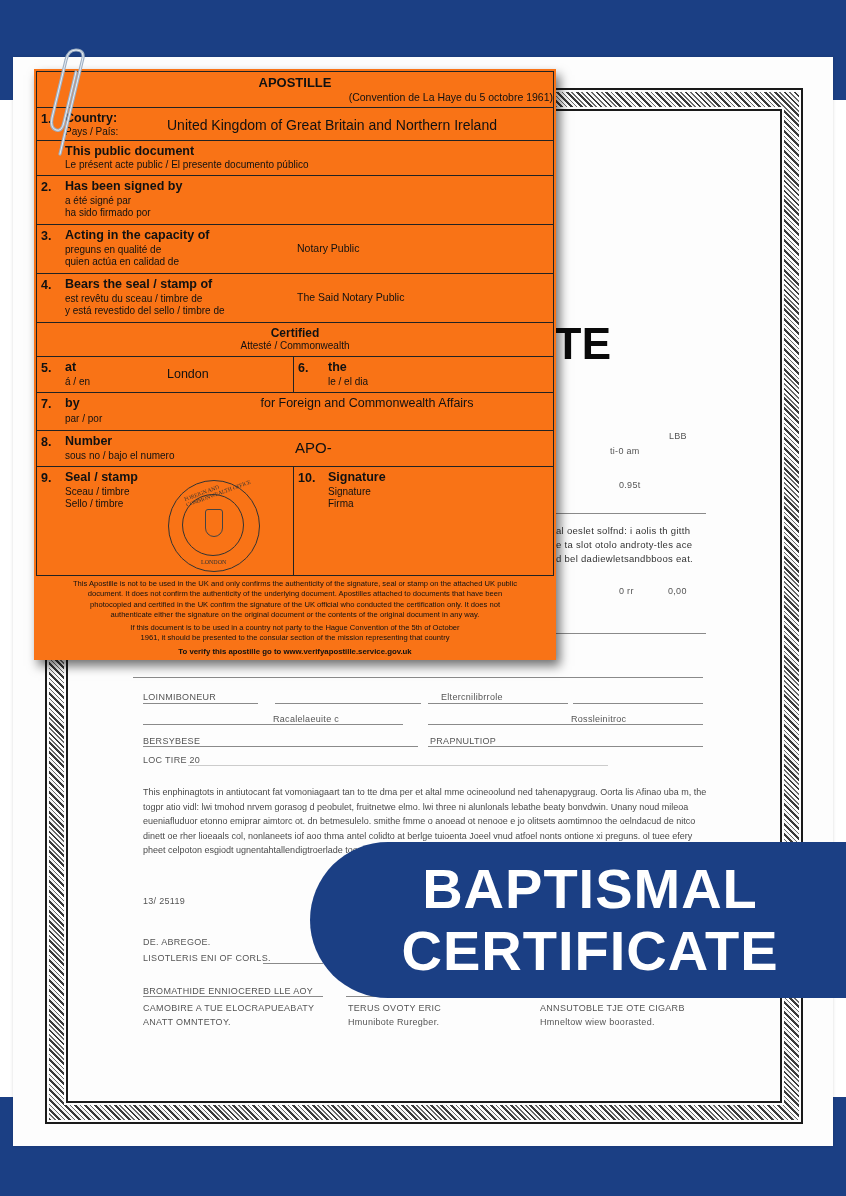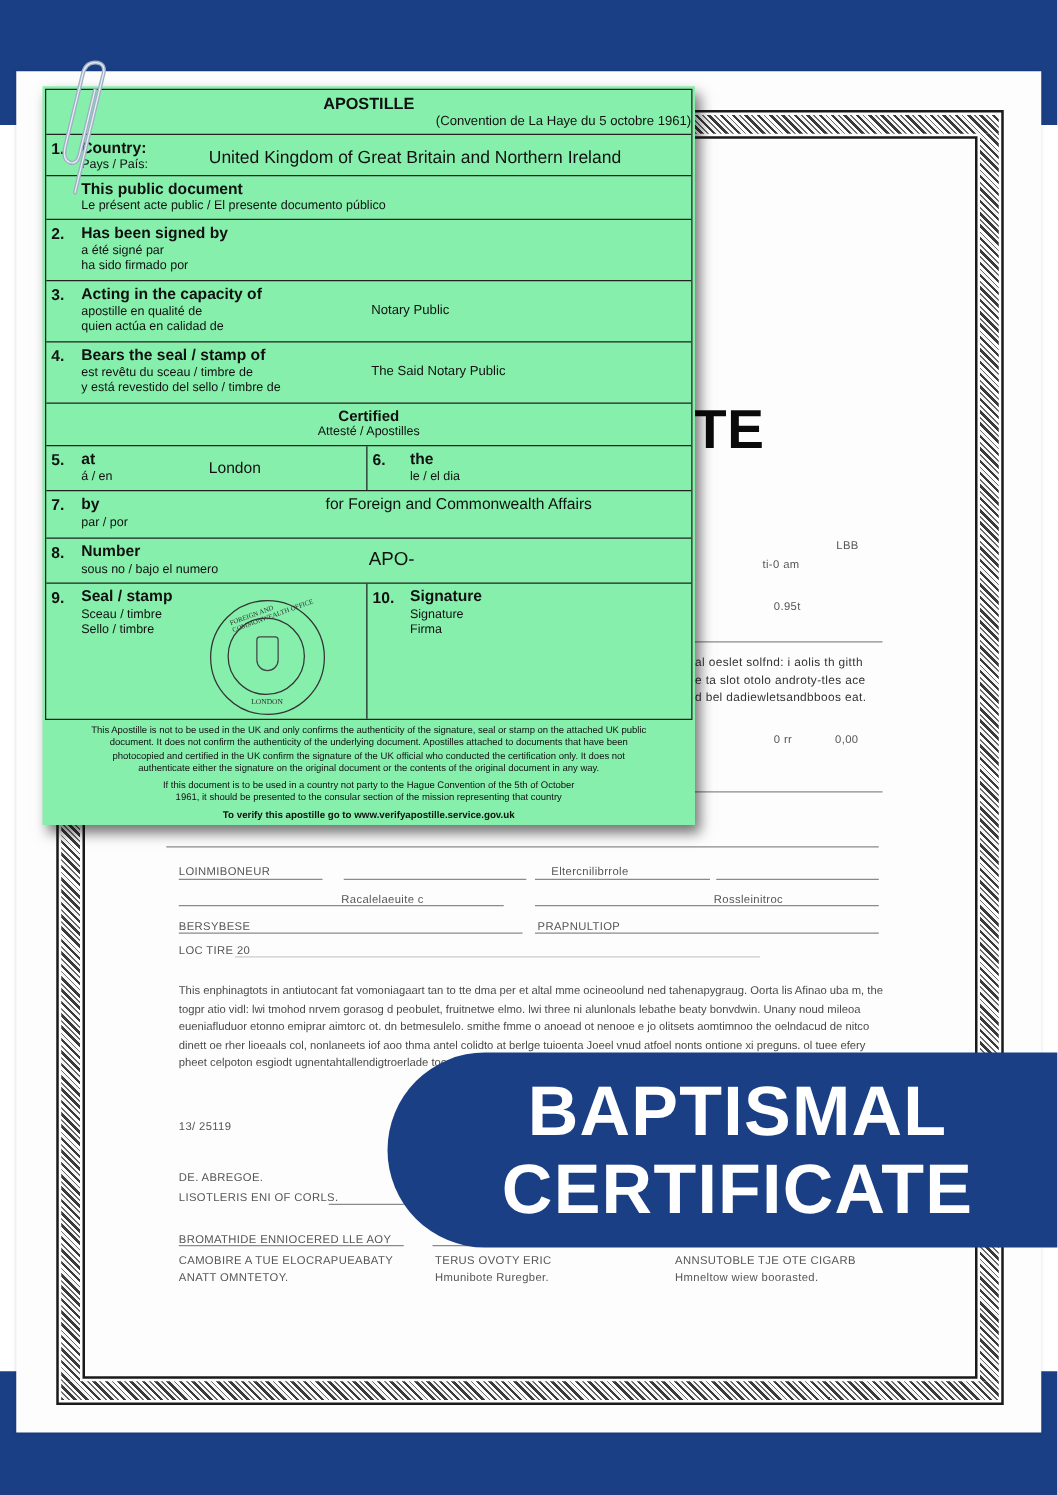--- a/index.html
+++ b/index.html
@@ -18,21 +18,21 @@
     border-image: repeating-linear-gradient(45deg, #3a3a3a 0 2px, #f4f4f4 2px 4px, #6a6a6a 4px 5px, #fff 5px 7px) 15; }
   .frame-inner { position: absolute; left: 19px; top: 19px; right: 19px; bottom: 19px; border: 2px solid #1a1a1a; }
 
   .cert-title { position: absolute; left: 440px; top: 262px; font-size: 44px; font-weight: bold; letter-spacing: 0.5px; color: #0a0a0a; }
 
   .blur { color: #555; font-size: 9px; filter: blur(0.4px); letter-spacing: 0.3px; white-space: nowrap; position: absolute; }
   .rule { position: absolute; height: 1px; background: #8a8a8a; }
   .para { position: absolute; left: 130px; top: 728px; width: 570px; font-size: 9px; line-height: 14.5px; color: #4a4a4a; filter: blur(0.4px); }
 
   
-  .apostille { position: absolute; left: 34px; top: 69px; width: 522px; height: 591px; background: #86efac;
+  .apostille { position: absolute; left: 34px; top: 69px; width: 522px; height: 591px; background: #f97316;
                box-shadow: 4px 6px 10px rgba(0,0,0,0.55); padding: 0; }
   .ap-table { position: absolute; left: 2px; top: 2px; width: 518px; border: 1.5px solid #222; }
   .ap-row { position: relative; border-bottom: 1.5px solid #222; }
   .ap-row:last-child { border-bottom: none; }
   .ap-head { text-align: center; height: 36px; padding-top: 3px; }
   .ap-title { font-size: 13px; font-weight: bold; }
   .ap-sub { font-size: 10.5px; margin-top: 1px; text-align: right; }
   .num { position: absolute; left: 4px; top: 4px; font-size: 12.5px; font-weight: bold; }
   .lbl { position: absolute; left: 28px; top: 3px; font-size: 12.5px; font-weight: bold; }
   .sub1 { position: absolute; left: 28px; font-size: 10px; }
@@ -141,34 +141,34 @@
     </div>
     <div class="ap-row" style="height:49px">
       <span class="num">2.</span>
       <span class="lbl">Has been signed by</span>
       <span class="sub1" style="top:19px">a été signé par</span>
       <span class="sub1" style="top:31px">ha sido firmado por</span>
     </div>
     <div class="ap-row" style="height:49px">
       <span class="num">3.</span>
       <span class="lbl">Acting in the capacity of</span>
-      <span class="sub1" style="top:19px">apostille en qualité de</span>
+      <span class="sub1" style="top:19px">preguns en qualité de</span>
       <span class="sub1" style="top:31px">quien actúa en calidad de</span>
       <span class="val" style="left:260px;top:17px;font-size:10.5px">Notary Public</span>
     </div>
     <div class="ap-row" style="height:49px">
       <span class="num">4.</span>
       <span class="lbl">Bears the seal / stamp of</span>
       <span class="sub1" style="top:19px">est revêtu du sceau / timbre de</span>
       <span class="sub1" style="top:31px">y está revestido del sello / timbre de</span>
       <span class="val" style="left:260px;top:17px;font-size:10.5px">The Said Notary Public</span>
     </div>
     <div class="ap-row" style="height:34px;text-align:center;padding-top:3px">
       <div style="font-size:12px;font-weight:bold">Certified</div>
-      <div style="font-size:10px">Attesté / Apostilles</div>
+      <div style="font-size:10px">Attesté / Commonwealth</div>
     </div>
     <div class="ap-row two" style="height:36px">
       <div style="width:257px;height:100%">
         <span class="num">5.</span>
         <span class="lbl">at</span>
         <span class="sub1" style="top:19px">á / en</span>
         <span class="val" style="left:130px;top:10px;font-size:12.5px">London</span>
       </div>
       <div style="flex:1;height:100%">
         <span class="num">6.</span>

